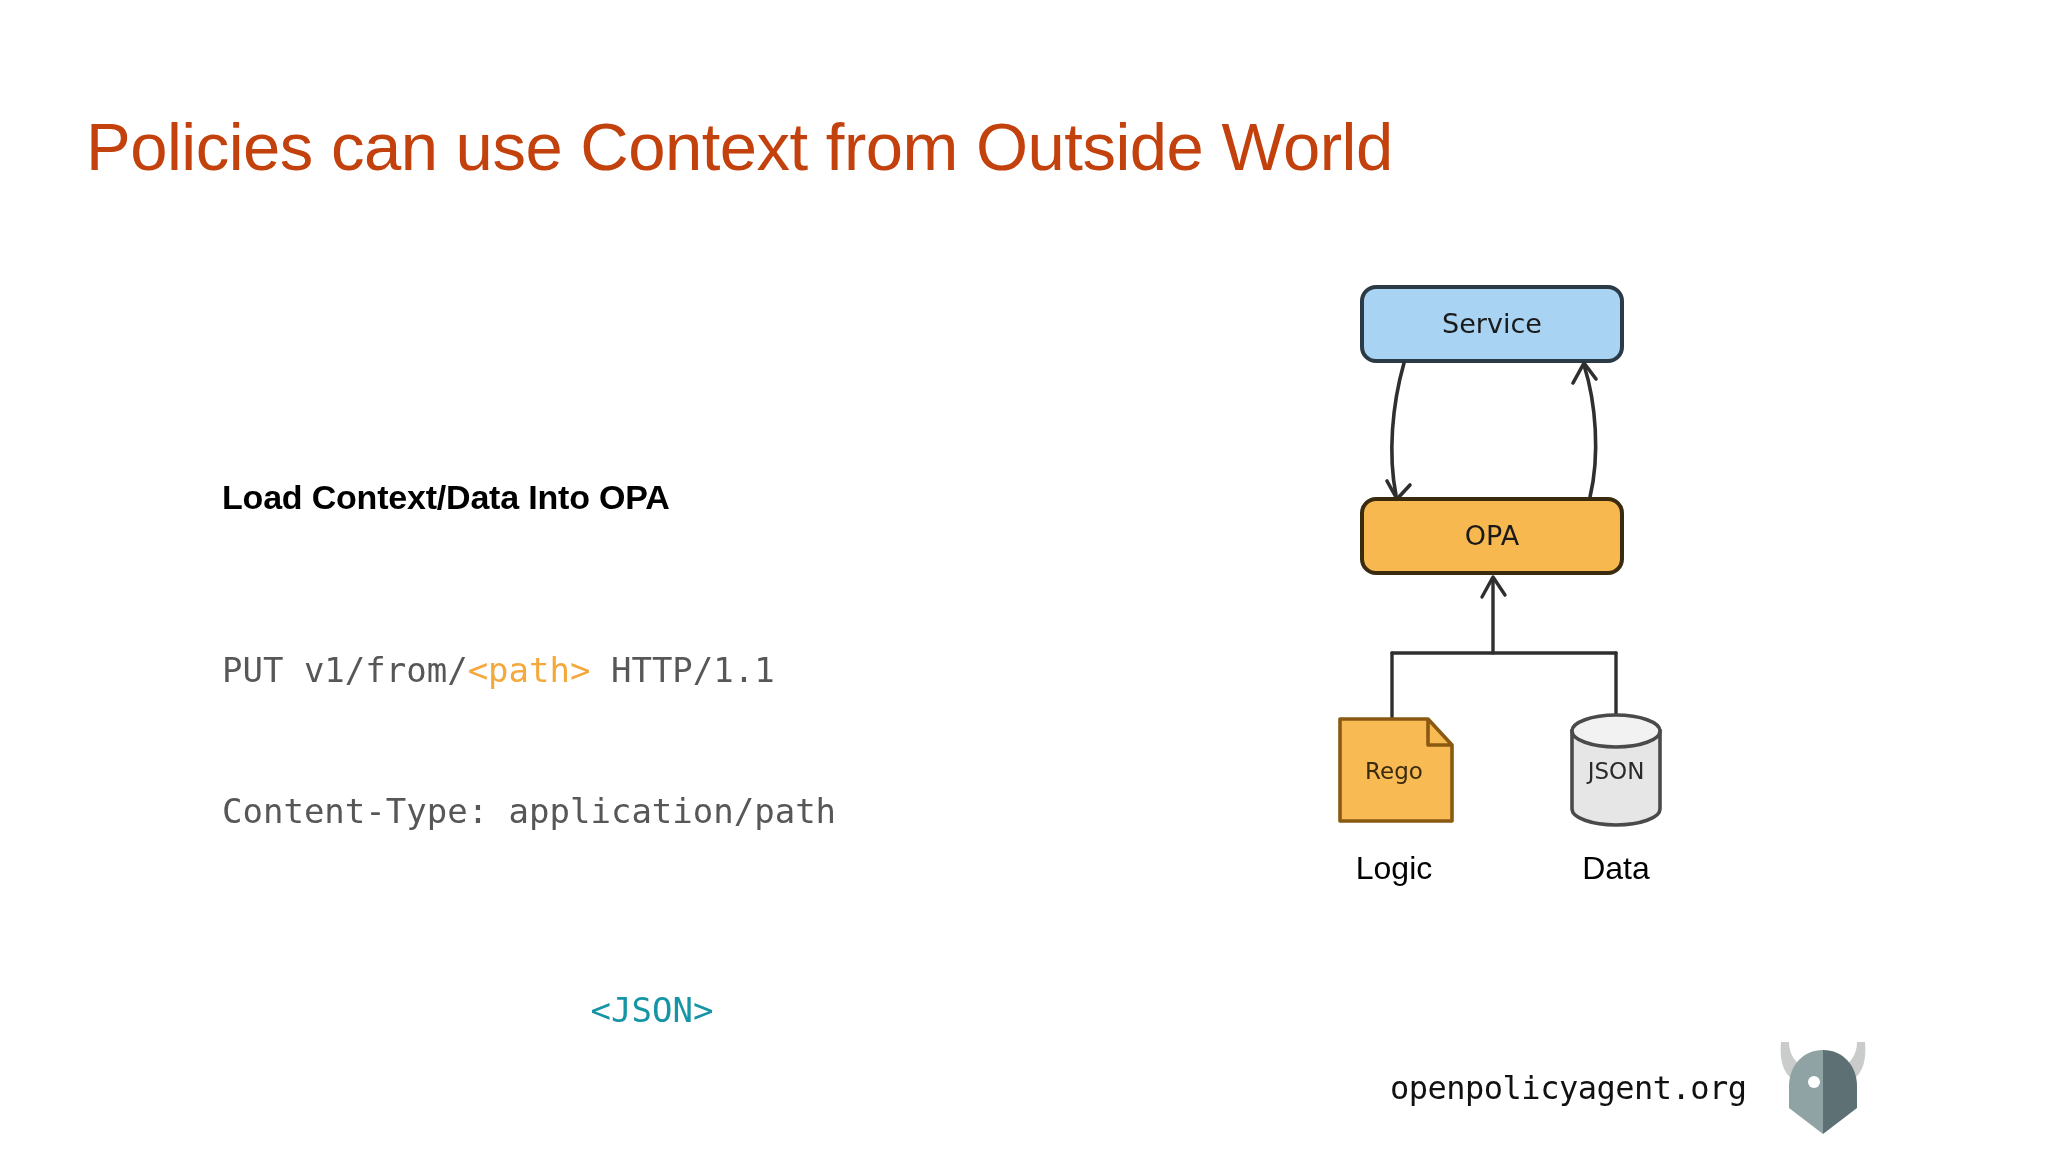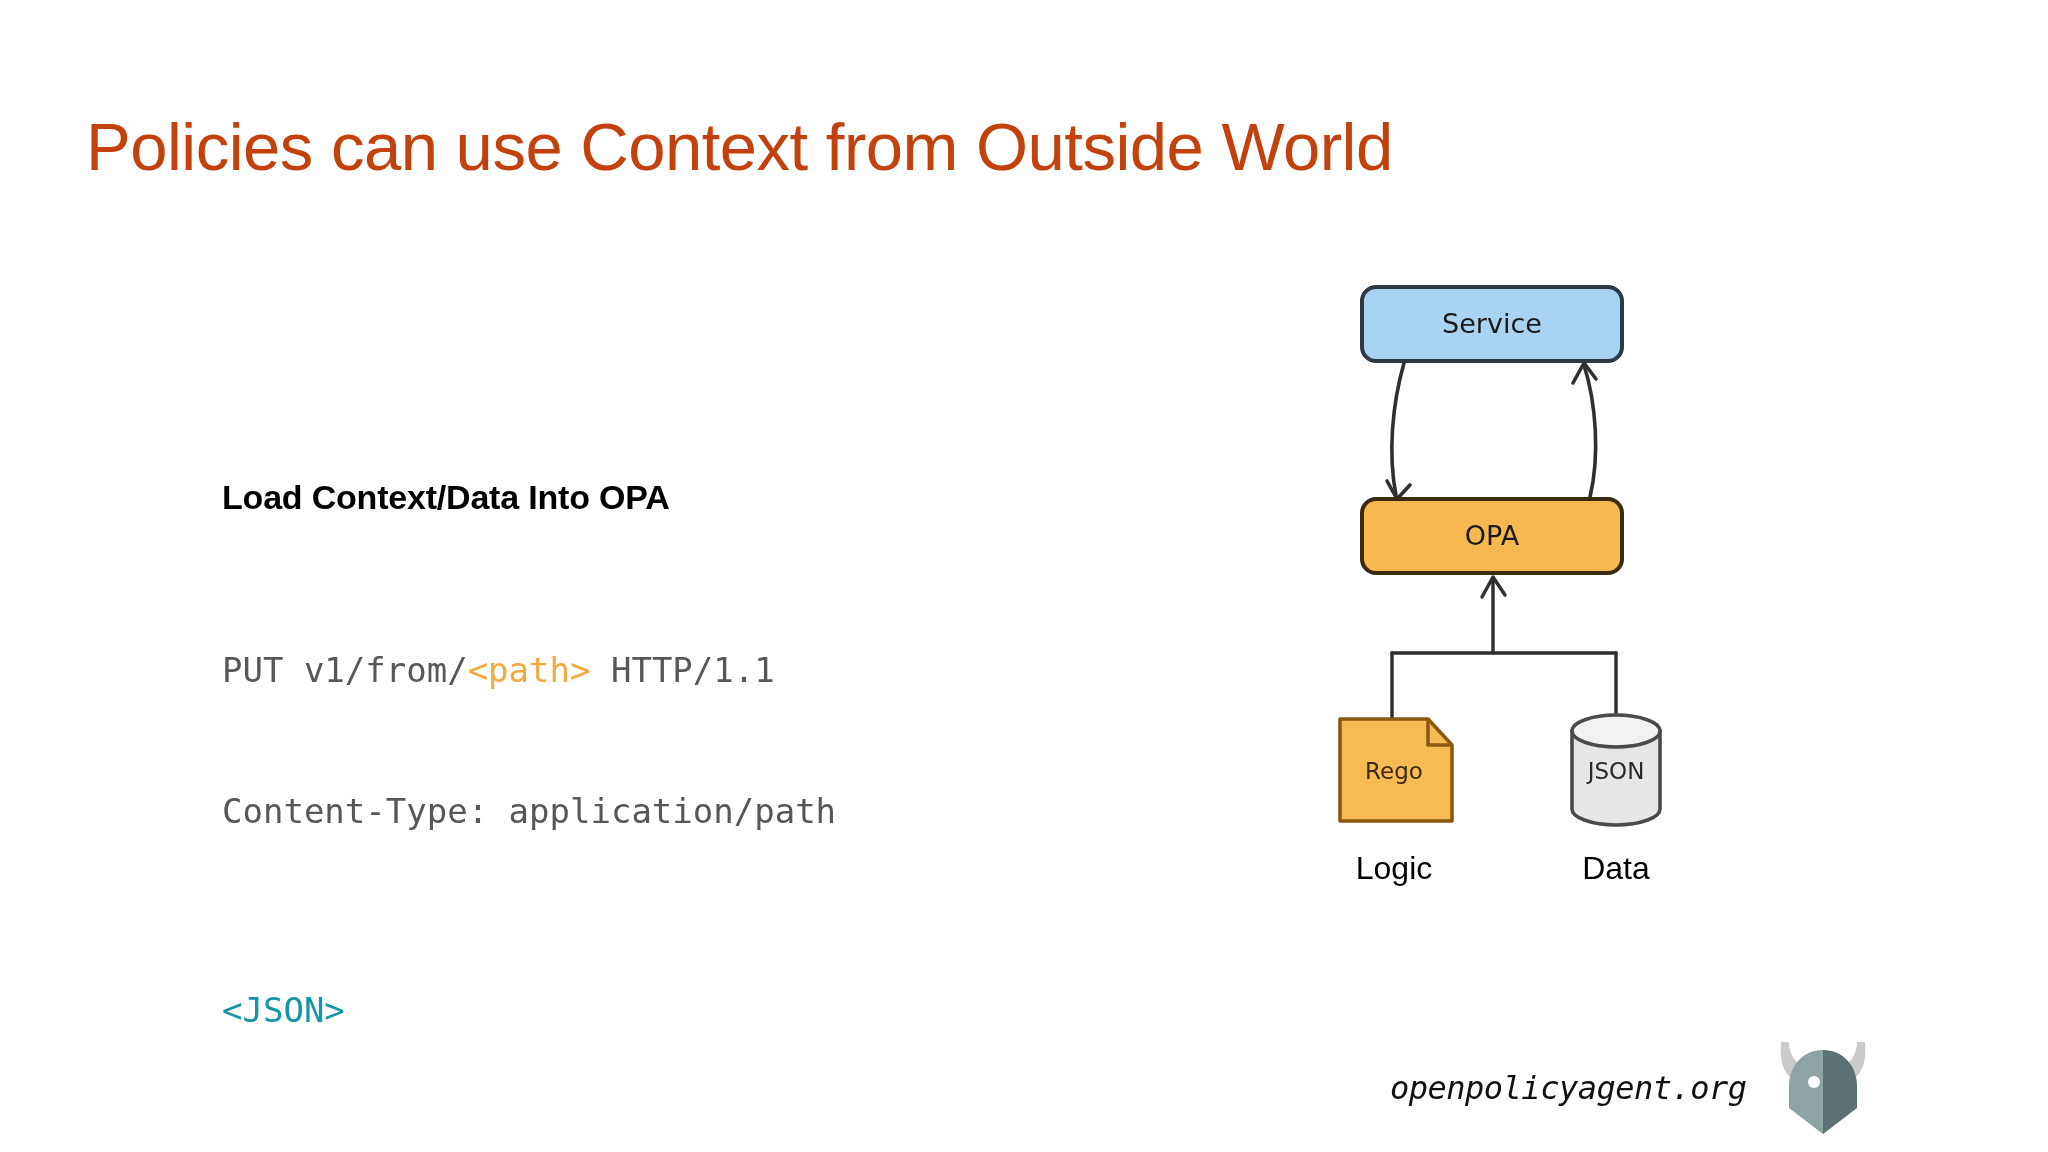--- a/index.html
+++ b/index.html
@@ -57,20 +57,21 @@
   .code-line { white-space: pre; }
 
   .tok-path { color: #f5a83c; }
 
   #json-placeholder {
     font-family: "DejaVu Sans Mono", "Liberation Mono", monospace;
     font-size: 34px;
     color: #1595a6;
     margin-top: 62px;
     white-space: pre;
+    text-align: center;
   }
 
   
   #diagram {
     position: absolute;
     left: 1300px;
     top: 275px;
     width: 420px;
     height: 680px;
   }
@@ -106,21 +107,20 @@
   }
 
   
   #footer {
     position: absolute;
     left: 1390px;
     top: 1038px;
     display: flex;
     align-items: center;
     gap: 26px;
-    font-style: italic;
   }
 
   #footer-url {
     font-family: "DejaVu Sans Mono", "Liberation Mono", monospace;
     font-size: 32px;
     color: #111111;
     white-space: nowrap;
     letter-spacing: -0.5px;
   }
 

